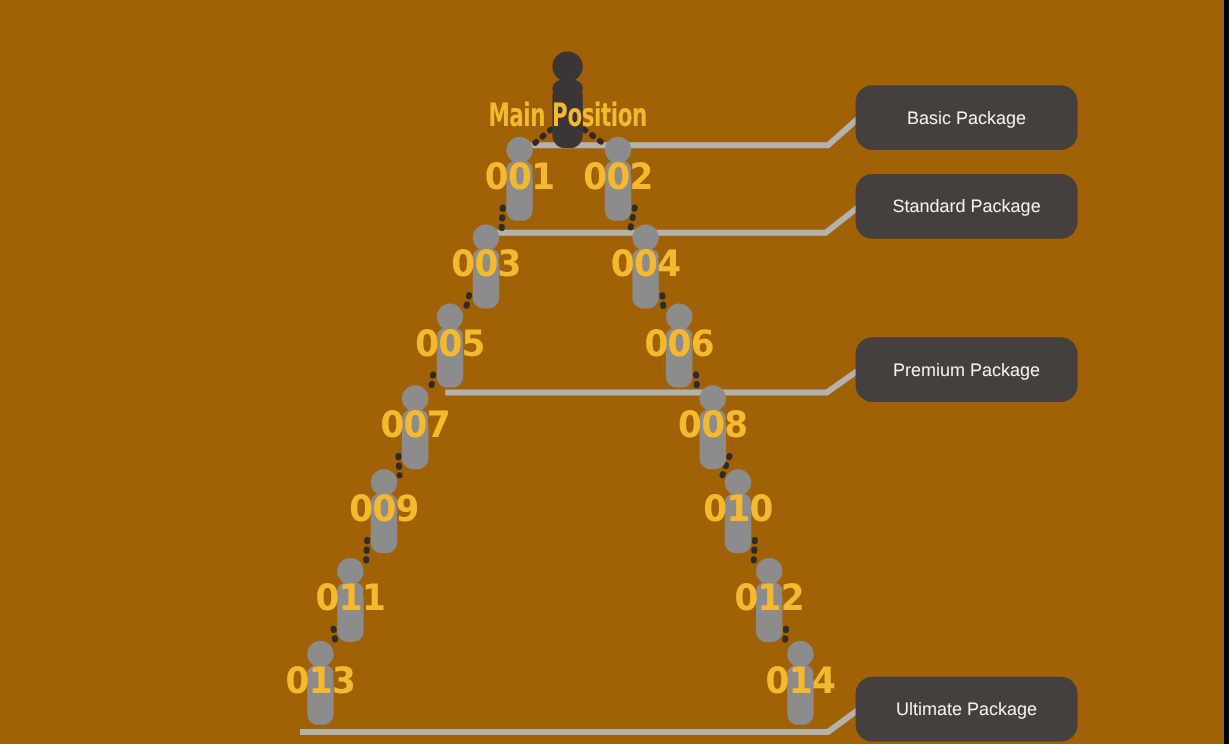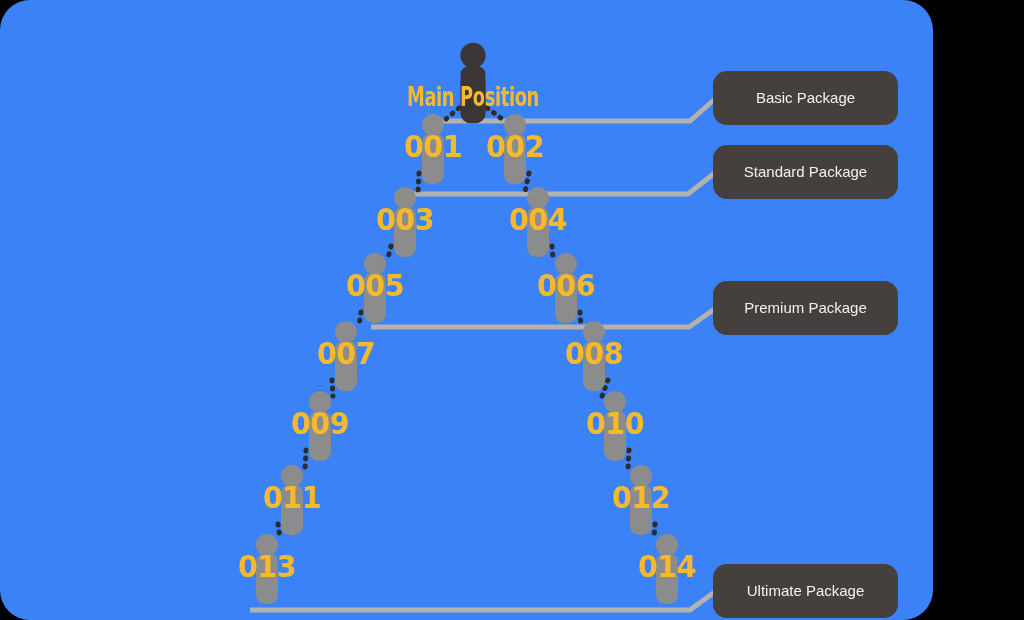--- a/index.html
+++ b/index.html
@@ -6,25 +6,24 @@
   html, body {
     margin: 0;
     padding: 0;
     background: #000000;
   }
   body {
     font-family: "Liberation Sans", sans-serif;
   }
   #stage {
     position: relative;
-    width: 933px;
+    width: 1020px;
     height: 620px;
-    background: #3b82f6;
+    background: #a16207;
     overflow: hidden;
-    border-radius: 30px;
   }
   #diagram-svg {
     position: absolute;
     left: 0;
     top: 0;
     width: 1024px;
     height: 620px;
     display: block;
   }
   .node-number {

